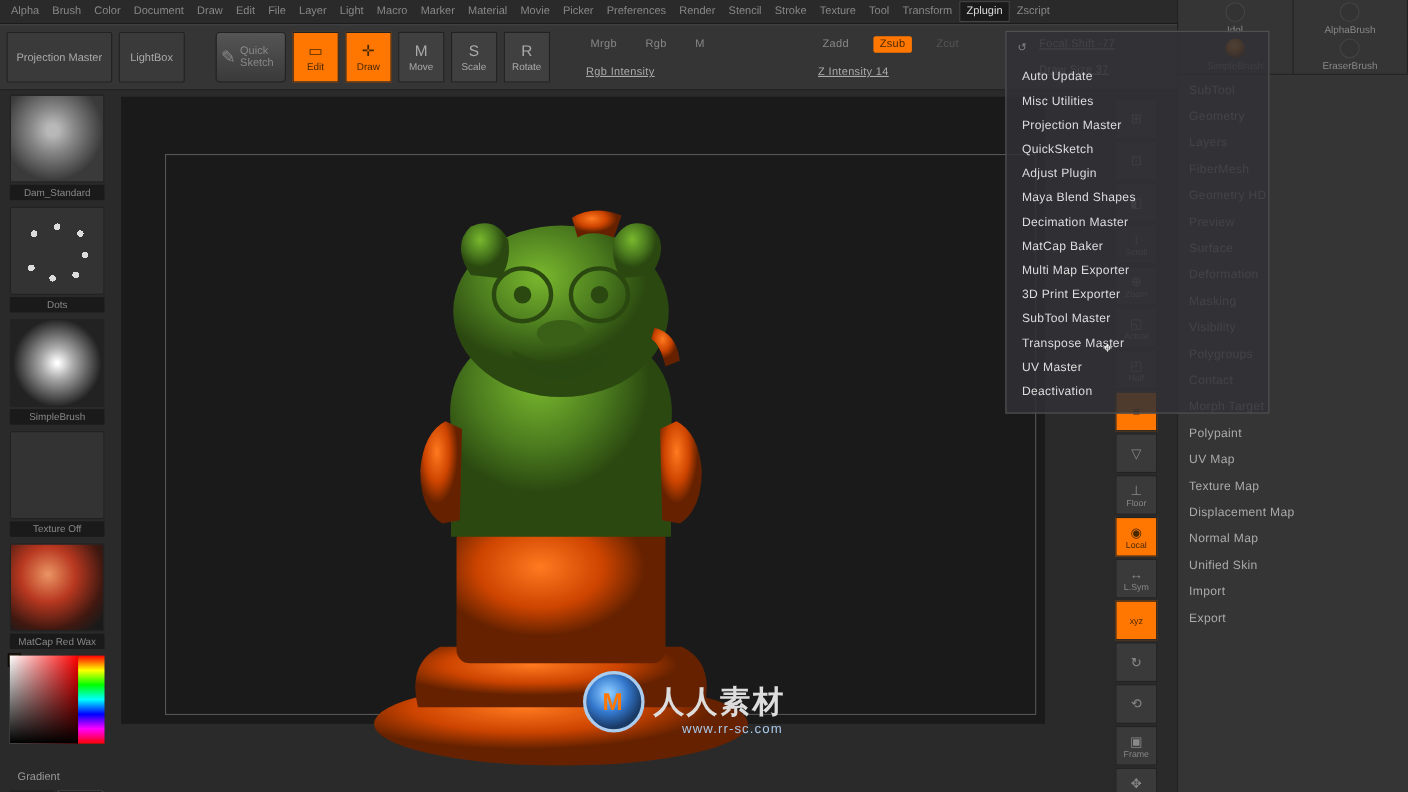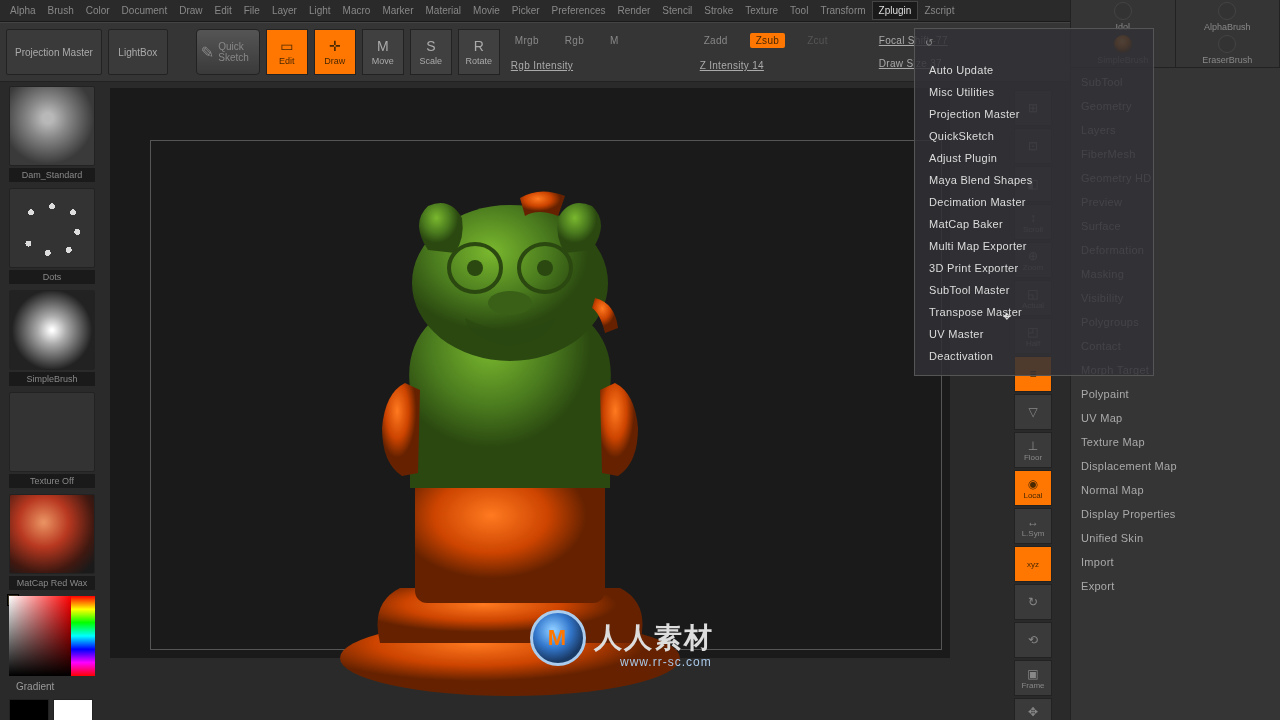--- a/index.html
+++ b/index.html
@@ -6,39 +6,39 @@
 body { background: #2a2a2a; color: #999; font-size: 10px; width: 1280px; height: 720px; overflow: hidden; position: relative; }
 .menubar { background: #2a2a2a; height: 22px; display: flex; align-items: center; padding: 0 4px; gap: 0; border-bottom: 1px solid #1a1a1a; }
 .menubar span { padding: 3px 6px; color: #888; cursor: pointer; font-size: 10px; }
 .menubar span.active { background: #1a1a1a; border: 1px solid #444; color: #ddd; }
 .toprow { display: flex; align-items: center; height: 60px; padding: 6px; gap: 6px; background: #353535; border-top: 1px solid #444; border-bottom: 1px solid #222; }
 .bigbtn { background: #3a3a3a; border: 1px solid #222; padding: 6px 8px; color: #aaa; font-size: 10px; text-align: center; min-width: 60px; height: 46px; display: flex; flex-direction: column; justify-content: center; cursor: pointer; border-radius: 2px; }
 .iconbtn { background: #404040; border: 1px solid #222; width: 42px; height: 46px; display: flex; flex-direction: column; align-items: center; justify-content: center; color: #aaa; font-size: 9px; cursor: pointer; gap: 2px; }
 .iconbtn.active { background: #ff7700; color: #4a2800; }
 .iconbtn .ico { font-size: 14px; }
 .quicksk { background: linear-gradient(#555,#3a3a3a); border: 1px solid #222; width: 64px; height: 46px; display: flex; align-items: center; color: #888; font-size: 10px; padding: 4px; cursor: pointer; gap: 4px; border-radius: 4px; }
-.modes { display: flex; flex-direction: column; gap: 12px; margin-left: 5px; }
+.modes { display: flex; flex-direction: column; gap: 12px; margin-left: 27px; }
 .modes .row { display: flex; gap: 18px; }
 .modebtn { color: #888; font-size: 10px; padding: 2px 4px; cursor: pointer; letter-spacing: 0.3px; }
 .modebtn.active { background: #ff7700; color: #4a2800; border-radius: 2px; padding: 2px 6px; }
 .modebtn.dim { color: #555; }
 .slidelabel { color: #aaa; font-size: 10px; letter-spacing: 0.3px; text-decoration: underline; }
 .leftcol { position: absolute; left: 0; top: 82px; width: 104px; padding: 4px; display: flex; flex-direction: column; gap: 2px; background: #2a2a2a; }
 .thumb { width: 86px; height: 80px; background: radial-gradient(circle at 45% 40%, #b8b8b8 8%, #888 30%, #3a3a3a 70%); border: 1px solid #222; margin: 0 auto; border-radius: 2px; position: relative; }
 .thumb.dots { background: #333; }
 .thumb.dots::before { content: ''; position: absolute; width: 100%; height: 100%; background: radial-gradient(circle at 25% 30%, #ddd 3px, transparent 3px), radial-gradient(circle at 50% 22%, #ddd 3px, transparent 3px), radial-gradient(circle at 75% 30%, #ddd 3px, transparent 3px), radial-gradient(circle at 80% 55%, #ddd 3px, transparent 3px), radial-gradient(circle at 70% 78%, #ddd 3px, transparent 3px), radial-gradient(circle at 45% 82%, #ddd 3px, transparent 3px), radial-gradient(circle at 22% 70%, #ddd 3px, transparent 3px); }
 .thumb.glow { background: radial-gradient(circle at 50% 50%, #fff 2%, #aaa 25%, #222 70%); }
 .thumb.empty { background: #333; }
 .thumb.ball { background: radial-gradient(circle at 40% 35%, #e89060 2%, #b83820 35%, #401810 70%, #1a1a1a 90%); }
 .thumblabel { text-align: center; color: #888; font-size: 9px; padding: 2px; background: #1a1a1a; width: 86px; margin: 0 auto 4px; }
 .gradient-sw { width: 86px; height: 80px; margin: 0 auto; position: relative; }
 .colorhue { position: absolute; top: 0; left: 62px; width: 24px; height: 80px; background: linear-gradient(to bottom, #ff0000, #ffff00, #00ff00, #00ffff, #0000ff, #ff00ff, #ff0000); }
 .colormain { position: absolute; top: 0; left: 0; width: 62px; height: 80px; background: linear-gradient(to bottom, rgba(0,0,0,0), #000), linear-gradient(to right, #fff, #ff0000); }
 .colormark { position: absolute; top: -2px; left: -2px; width: 12px; height: 12px; border: 1px solid #000; background: #3a3020; }
-.gradtxt { text-align: left; color: #999; font-size: 10px; padding: 3px 2px; margin-left: 10px; }
+.gradtxt { text-align: left; color: #999; font-size: 10px; padding: 3px 2px; margin-left: 10px; margin-top: 20px; }
 .switches { display: flex; gap: 4px; margin: 2px auto; width: 86px; }
 .sw { width: 40px; height: 32px; border: 1px solid #222; }
 .sw.black { background: #000; }
 .sw.white { background: #fff; }
 .canvas { position: absolute; left: 110px; top: 88px; width: 840px; height: 570px; background: #1a1a1a; }
 .canvasframe { position: absolute; left: 40px; top: 52px; right: 8px; bottom: 8px; border: 1px solid #555; }
 .sculpt { position: absolute; left: 200px; top: 80px; width: 400px; height: 530px; }
 .sculpt svg { width: 100%; height: 100%; }
 .rightshelf { position: absolute; right: 226px; top: 88px; width: 42px; display: flex; flex-direction: column; gap: 2px; align-items: center; padding: 2px; background: rgba(42,42,42,0.3); }
 .shelfbtn { width: 38px; height: 36px; background: #3a3a3a; border: 1px solid #222; display: flex; flex-direction: column; align-items: center; justify-content: center; color: #888; font-size: 8px; cursor: pointer; }
@@ -306,21 +306,20 @@
       <div class="fr-item">Masking</div>
       <div class="fr-item">Visibility</div>
       <div class="fr-item">Polygroups</div>
       <div class="fr-item">Contact</div>
       <div class="fr-item">Morph Target</div>
       <div class="fr-item">Polypaint</div>
       <div class="fr-item">UV Map</div>
       <div class="fr-item">Texture Map</div>
       <div class="fr-item">Displacement Map</div>
       <div class="fr-item">Normal Map</div>
-      <div class="fr-item">Display Properties</div>
       <div class="fr-item">Unified Skin</div>
       <div class="fr-item">Import</div>
       <div class="fr-item">Export</div>
     </div>
 </div>
 
 <div class="zpmenu">
   <div class="zp-history">↺</div>
   <div id="zpitems">
       <div class="zp-item">Auto Update</div>

